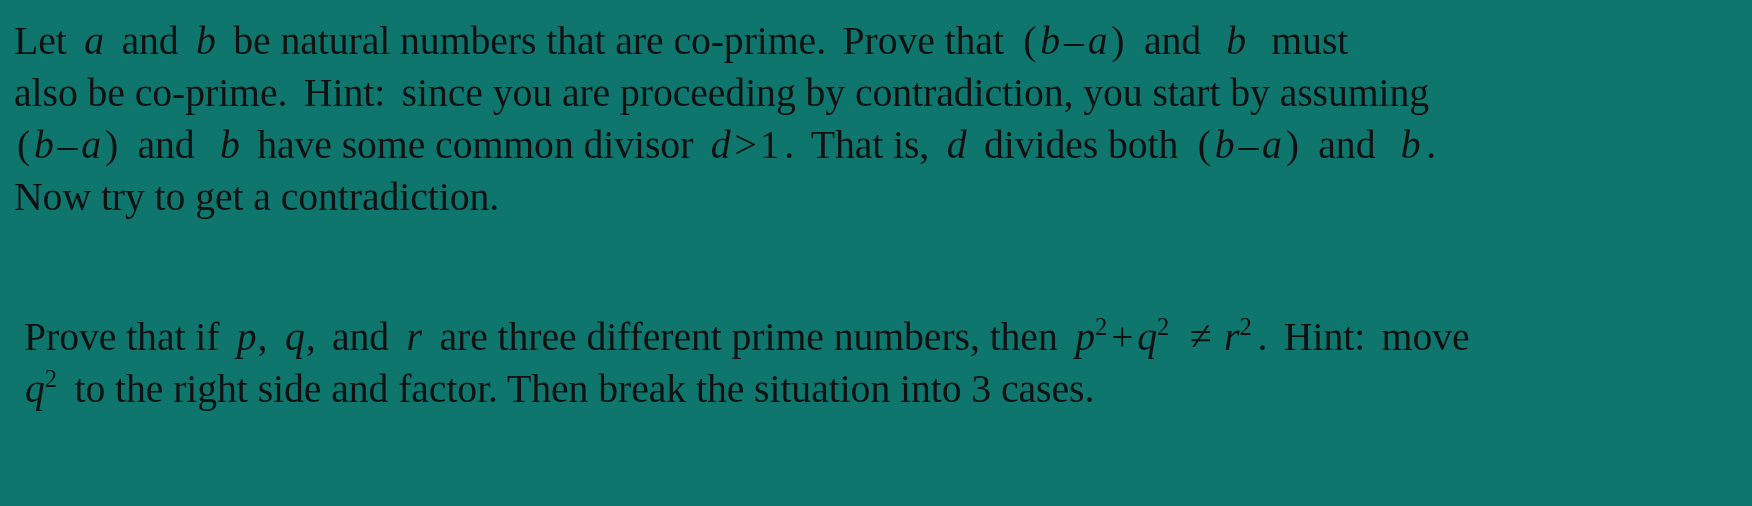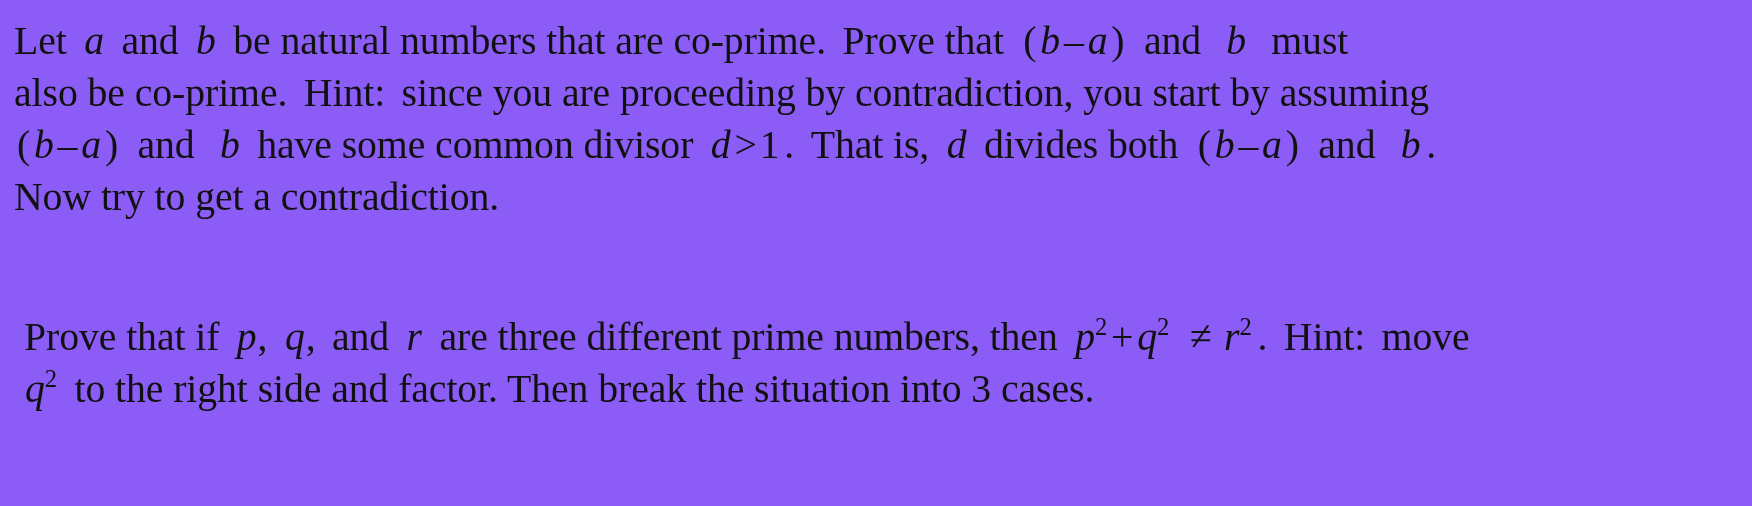--- a/index.html
+++ b/index.html
@@ -12,21 +12,21 @@
     height: 506px;
     overflow: hidden;
     font-family: "Liberation Serif", "DejaVu Serif", serif;
     color: #111111;
     -webkit-font-smoothing: antialiased;
   }
   .page {
     position: relative;
     width: 1752px;
     height: 506px;
-    background: #8b5cf6;
+    background: #0f766e;
   }
 
   
   .para {
     position: absolute;
     font-size: 41px;
     line-height: 52px;
     letter-spacing: -0.1px;
     white-space: nowrap;
     transform: scaleX(0.97);

